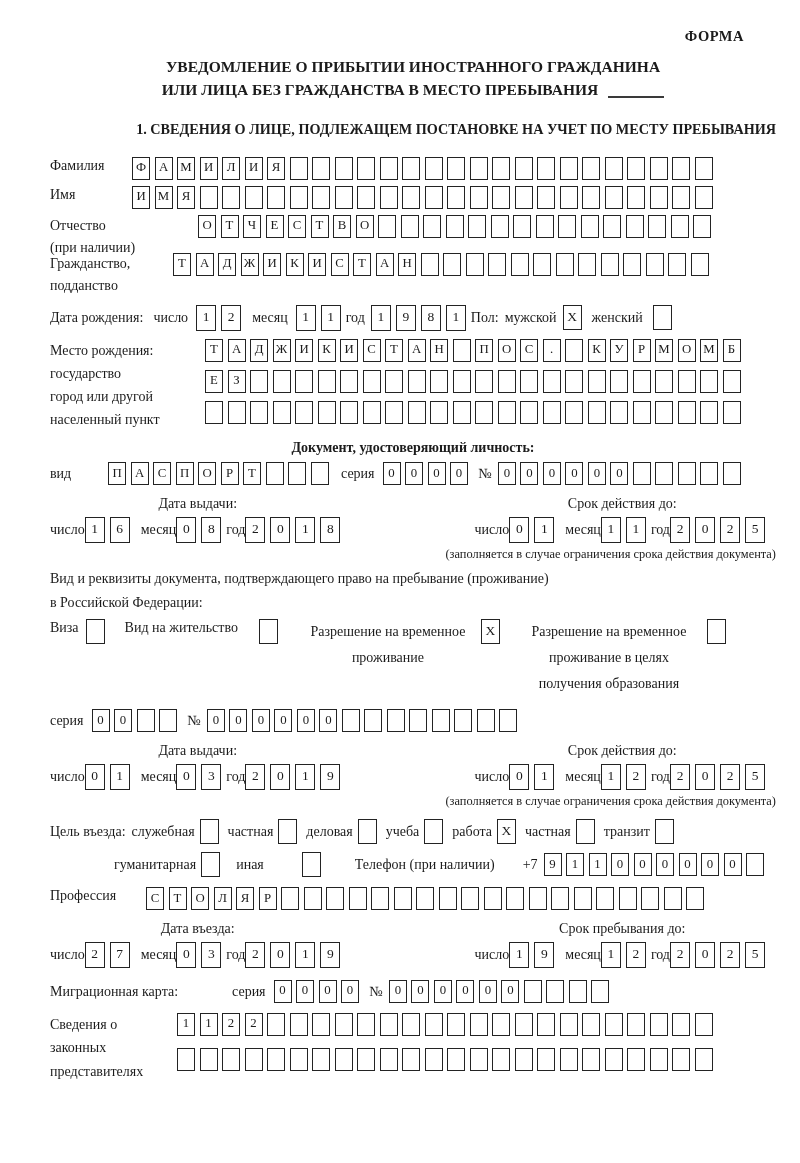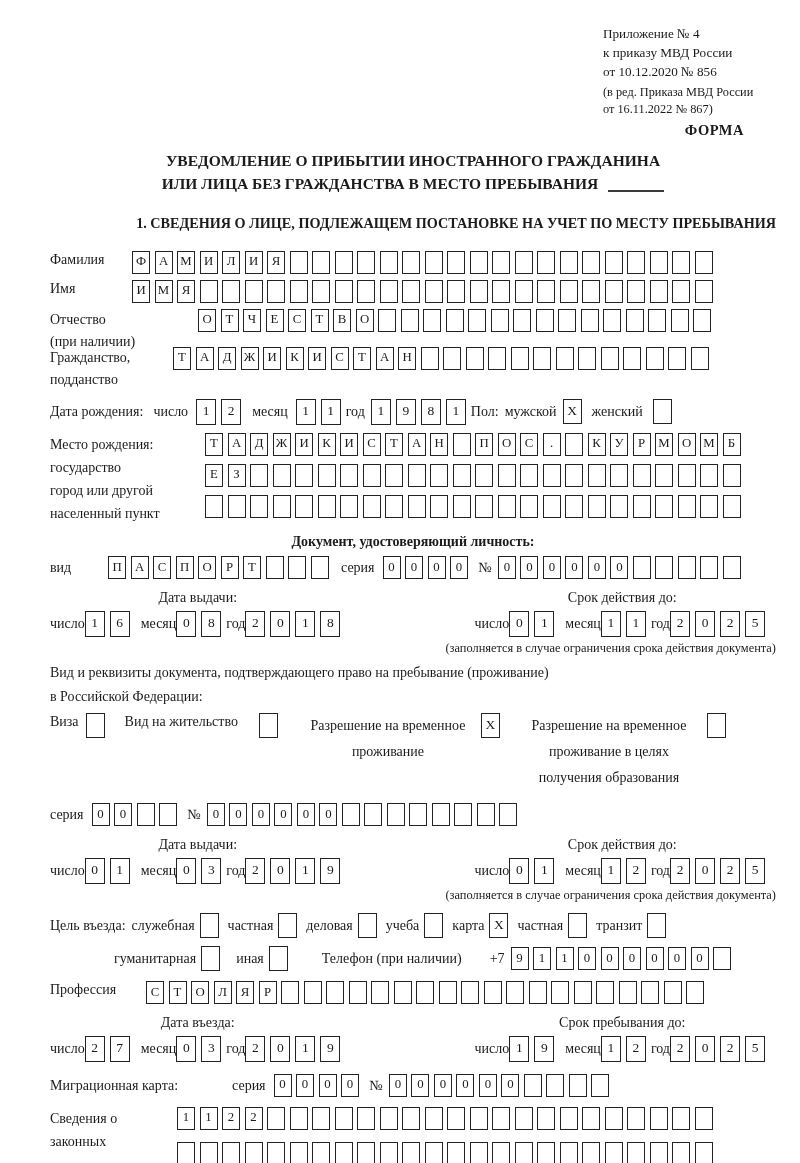--- a/index.html
+++ b/index.html
@@ -51,29 +51,20 @@
   .opt-wrap{text-align:center;line-height:26px;}
   .goal{display:flex;align-items:center;margin-left:9px;}
   .goal .glabel{margin-right:5px;}
   .pr-rows .boxes{margin-bottom:12px;}
 </style>
 </head>
 <body>
 
 <div class="page">
 
-  <div class="hdr">
-    <div>Приложение № 4</div>
-    <div>к приказу МВД России</div>
-    <div>от 10.12.2020 № 856</div>
-    <div class="sub">
-      <div>(в ред. Приказа МВД России</div>
-      <div>от 16.11.2022 № 867)</div>
-    </div>
-  </div>
   <div class="forma">ФОРМА</div>
 
   <div class="title">
     <div>УВЕДОМЛЕНИЕ О ПРИБЫТИИ ИНОСТРАННОГО ГРАЖДАНИНА</div>
     <div><span>ИЛИ ЛИЦА БЕЗ ГРАЖДАНСТВА В МЕСТО ПРЕБЫВАНИЯ</span><span class="blank-line"></span></div>
   </div>
 
   <div class="sect">1. СВЕДЕНИЯ О ЛИЦЕ, ПОДЛЕЖАЩЕМ ПОСТАНОВКЕ НА УЧЕТ ПО МЕСТУ ПРЕБЫВАНИЯ</div>
 
   <div class="row mt18">
@@ -518,39 +509,39 @@
     </span>
     <span class="goal">
       <span class="glabel">деловая</span>
       <span class="chk"></span>
     </span>
     <span class="goal">
       <span class="glabel">учеба</span>
       <span class="chk"></span>
     </span>
     <span class="goal">
-      <span class="glabel">карта</span>
+      <span class="glabel">работа</span>
       <span class="chk">X</span>
     </span>
     <span class="goal">
       <span class="glabel">частная</span>
       <span class="chk"></span>
     </span>
     <span class="goal">
       <span class="glabel">транзит</span>
       <span class="chk"></span>
     </span>
   </div>
 
   <div class="row mt8" style="align-items:center;margin-left:64px;">
     <span class="goal" style="margin-left:0;">
       <span class="glabel">гуманитарная</span>
       <span class="chk"></span>
     </span>
-    <span class="goal" style="margin-left:16px;">
+    <span class="goal" style="margin-left:16px;gap:33px;">
       <span class="glabel">иная</span>
       <span class="chk"></span>
     </span>
     <span style="margin-left:34px;">Телефон (при наличии)</span>
     <span style="margin-left:28px;">+7</span>
     <span class="boxes gap6">
         <span class="cb">9</span>
         <span class="cb">1</span>
         <span class="cb">1</span>
         <span class="cb">0</span>

